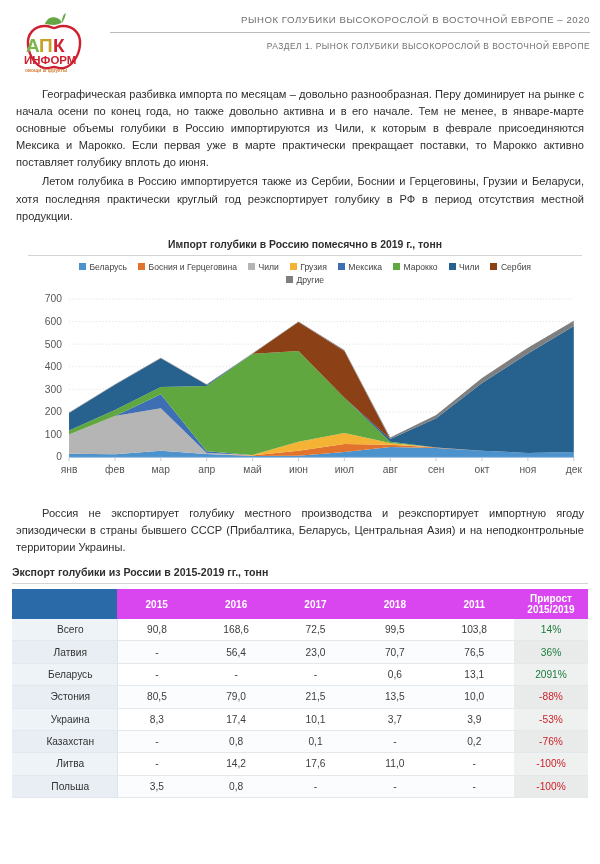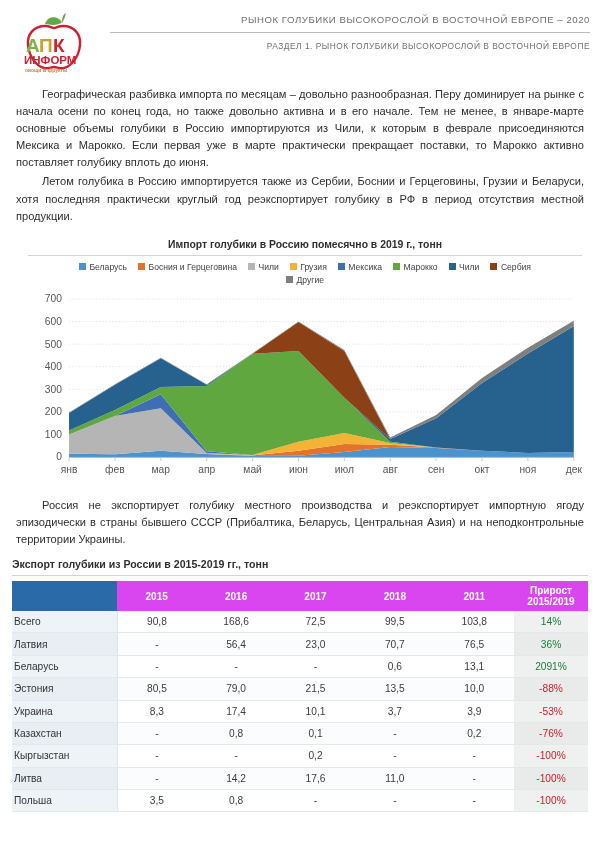--- a/index.html
+++ b/index.html
@@ -68,21 +68,21 @@
     font-size: 10.2px; padding: 5.2px 6px; text-align: center;
     border-bottom: 1px solid #e3e8ec;
   }
   table.exp thead th {
     background: #d946ef; color: #ffffff; font-weight: bold;
     font-size: 10px; border-bottom: none; line-height: 11px;
     padding: 4px 4px;
   }
   table.exp thead th.hcorner { background: #2a6aa8; }
   table.exp th.rowlabel, table.exp td.rowlabel {
-    text-align: left; padding-left: 2px; font-weight: normal;
+    text-align: center; padding-left: 18px; font-weight: normal;
     color: #333; width: 105px;
   }
   table.exp tbody tr td.rowlabel { background: #eef3f7; border-right: 1px solid #dde5ec; }
   table.exp tbody tr:nth-child(even) td { background-color: #fbfcfd; }
   table.exp tbody tr:nth-child(even) td.rowlabel { background-color: #e8eef4; }
   td.growth { background: #eff1f0 !important; font-weight: normal; width: 74px; }
   td.growth.pos { color: #1b7a3c; }
   td.growth.neg { color: #cc2027; }
   table.exp tbody tr:nth-child(even) td.growth { background: #e9ebea !important; }
 </style>
@@ -206,21 +206,21 @@
           <line x1="442.54545454545456" y1="166" x2="442.54545454545456" y2="170" stroke="#b9c7d4" stroke-width="0.9"></line>
           <text x="442.54545454545456" y="182" text-anchor="middle" font-family="Liberation Sans, sans-serif" font-size="10" fill="#555">окт</text>
           <line x1="487.27272727272725" y1="166" x2="487.27272727272725" y2="170" stroke="#b9c7d4" stroke-width="0.9"></line>
           <text x="487.27272727272725" y="182" text-anchor="middle" font-family="Liberation Sans, sans-serif" font-size="10" fill="#555">ноя</text>
           <line x1="532" y1="166" x2="532" y2="170" stroke="#b9c7d4" stroke-width="0.9"></line>
           <text x="532" y="182" text-anchor="middle" font-family="Liberation Sans, sans-serif" font-size="10" fill="#555">дек</text>
         </svg>
     </div>
   </div>
 
-  <div class="content" style="margin-top:16px;">
+  <div class="content" style="margin-top:24px;">
     <p class="body">Россия не экспортирует голубику местного производства и реэкспортирует импортную ягоду эпизодически в страны бывшего СССР (Прибалтика, Беларусь, Центральная Азия) и на неподконтрольные территории Украины.</p>
   </div>
 
   <div class="table-block">
     <div class="table-title">Экспорт голубики из России в 2015-2019 гг., тонн</div>
     <div class="table-title-rule"></div>
     <table class="exp">
       <thead>
         <tr id="thead-row">
             <th class="rowlabel hcorner"></th>
@@ -284,29 +284,20 @@
           <tr>
             <td class="rowlabel">Казахстан</td>
             <td>-</td>
             <td>0,8</td>
             <td>0,1</td>
             <td>-</td>
             <td>0,2</td>
             <td class="growth neg">-76%</td>
           </tr>
           <tr>
-            <td class="rowlabel">Кыргызстан</td>
-            <td>-</td>
-            <td>-</td>
-            <td>0,2</td>
-            <td>-</td>
-            <td>-</td>
-            <td class="growth neg">-100%</td>
-          </tr>
-          <tr>
             <td class="rowlabel">Литва</td>
             <td>-</td>
             <td>14,2</td>
             <td>17,6</td>
             <td>11,0</td>
             <td>-</td>
             <td class="growth neg">-100%</td>
           </tr>
           <tr>
             <td class="rowlabel">Польша</td>

